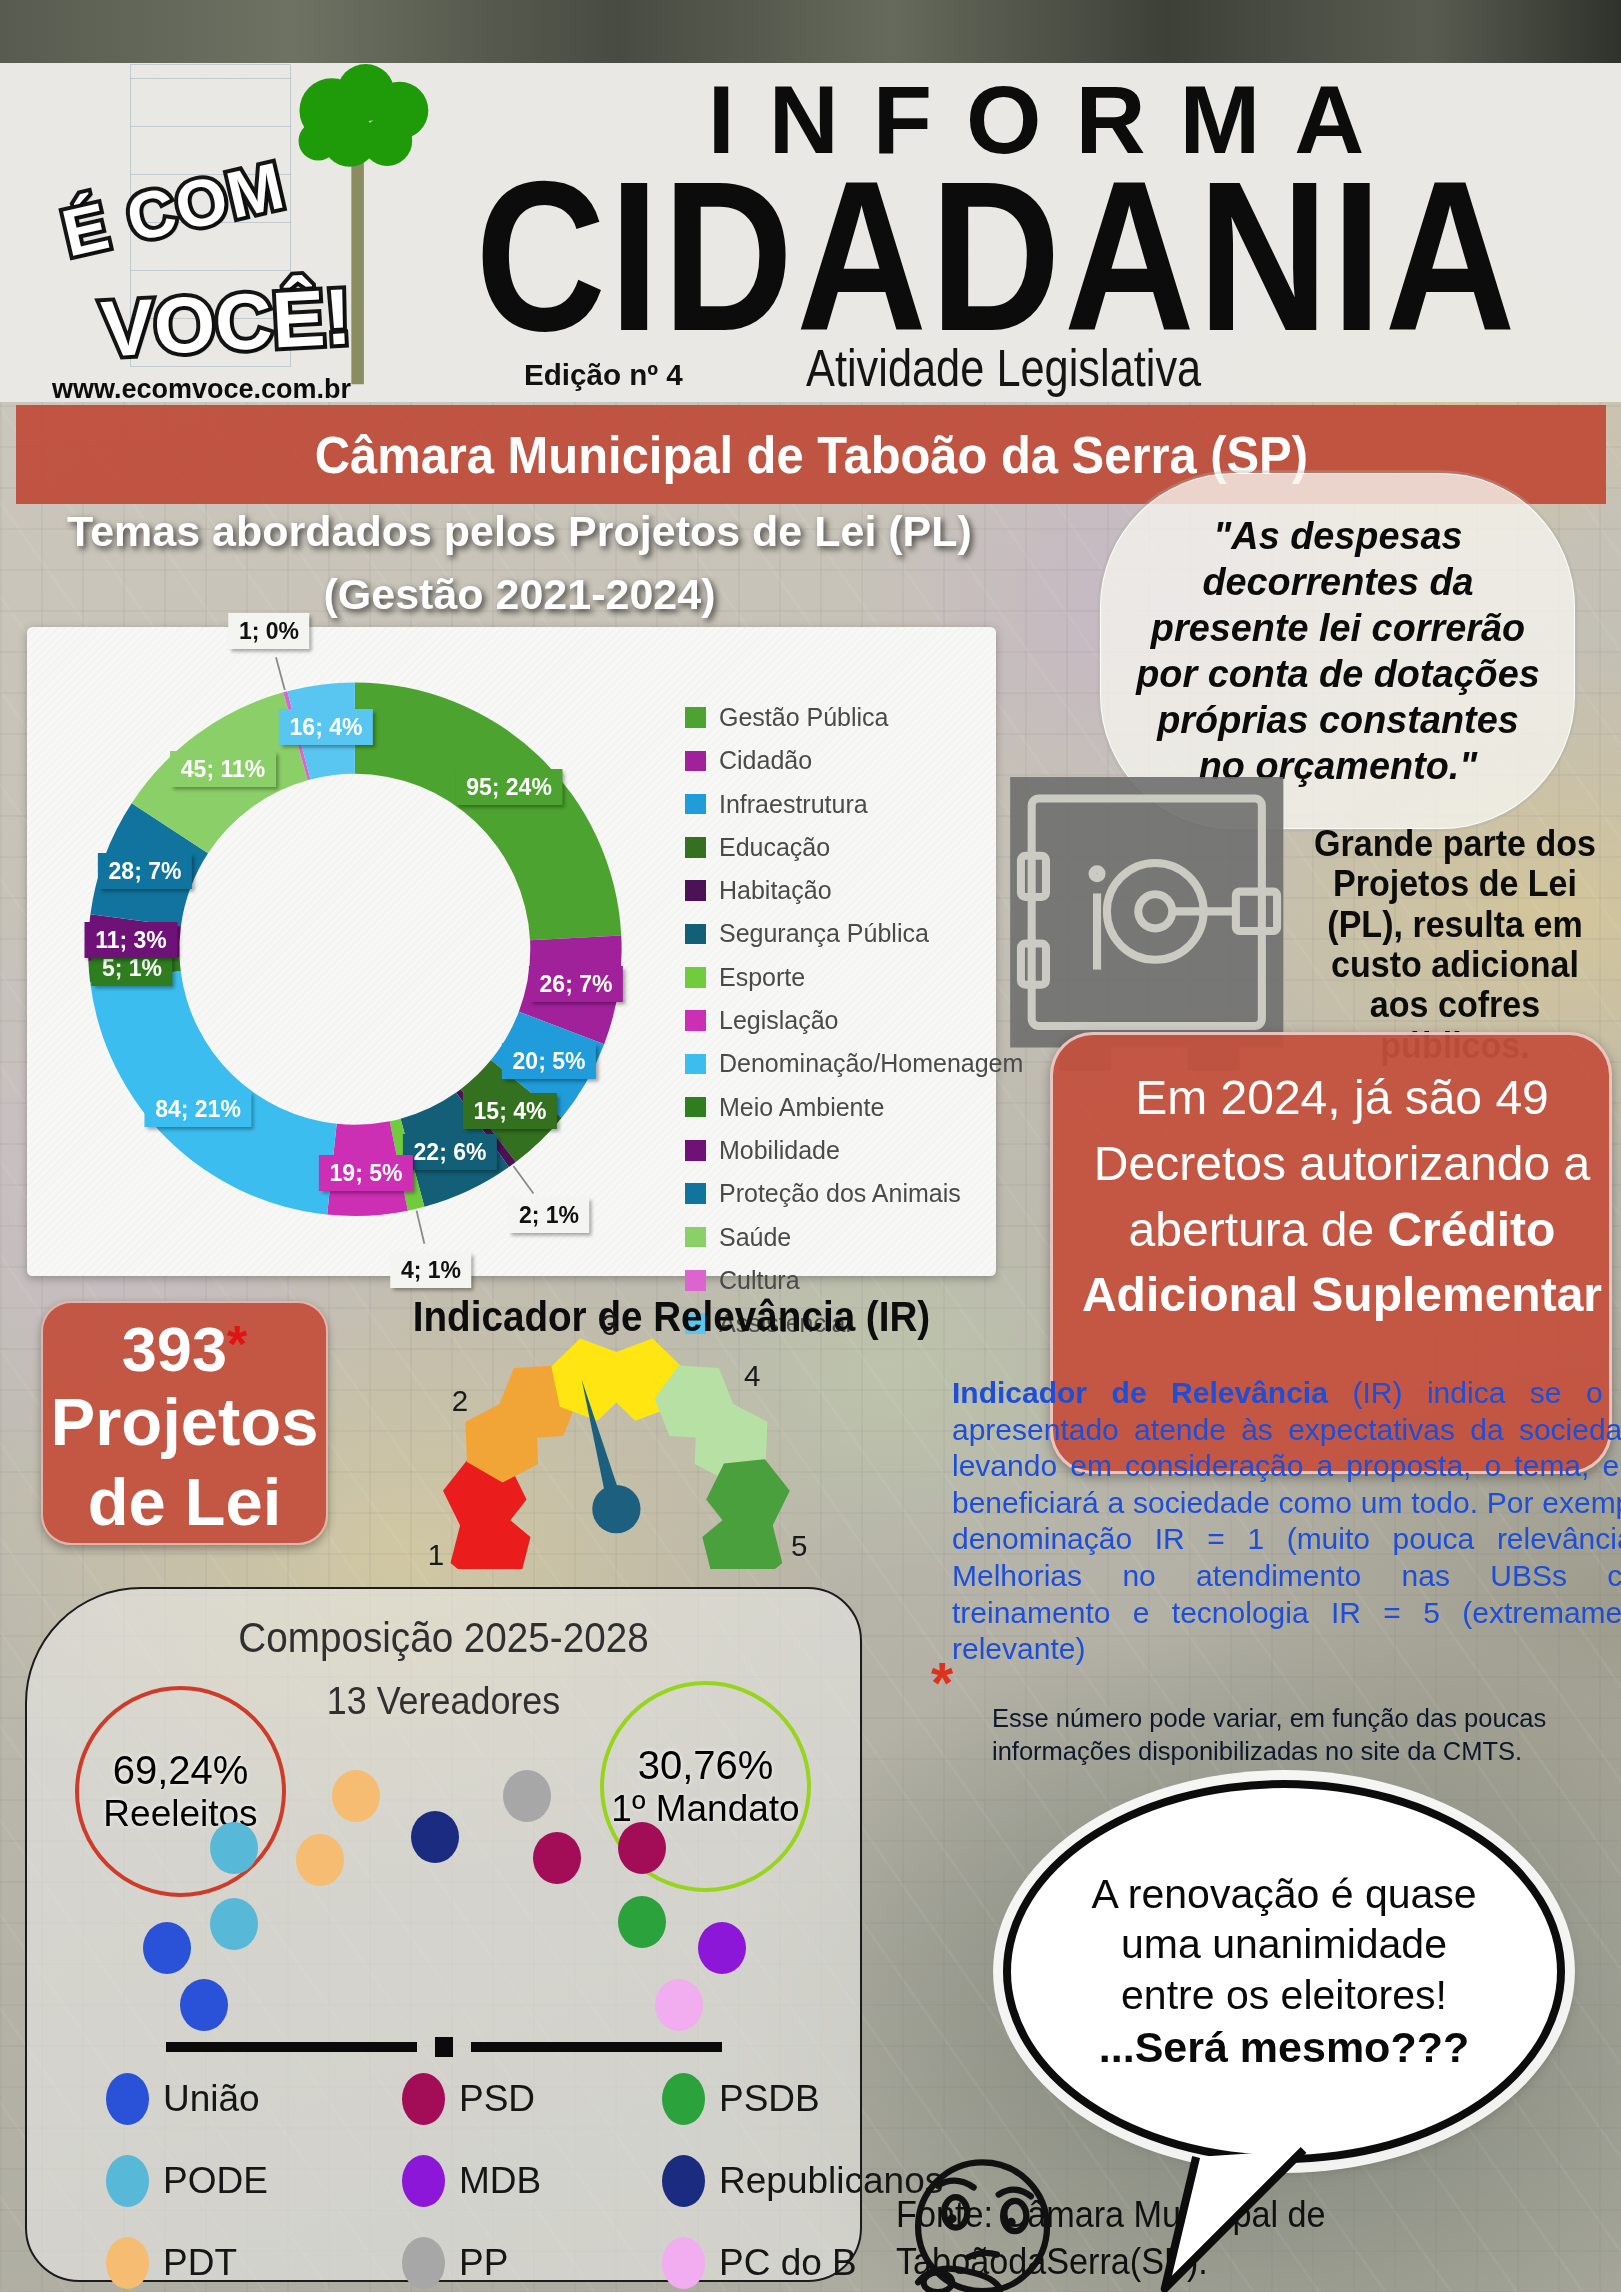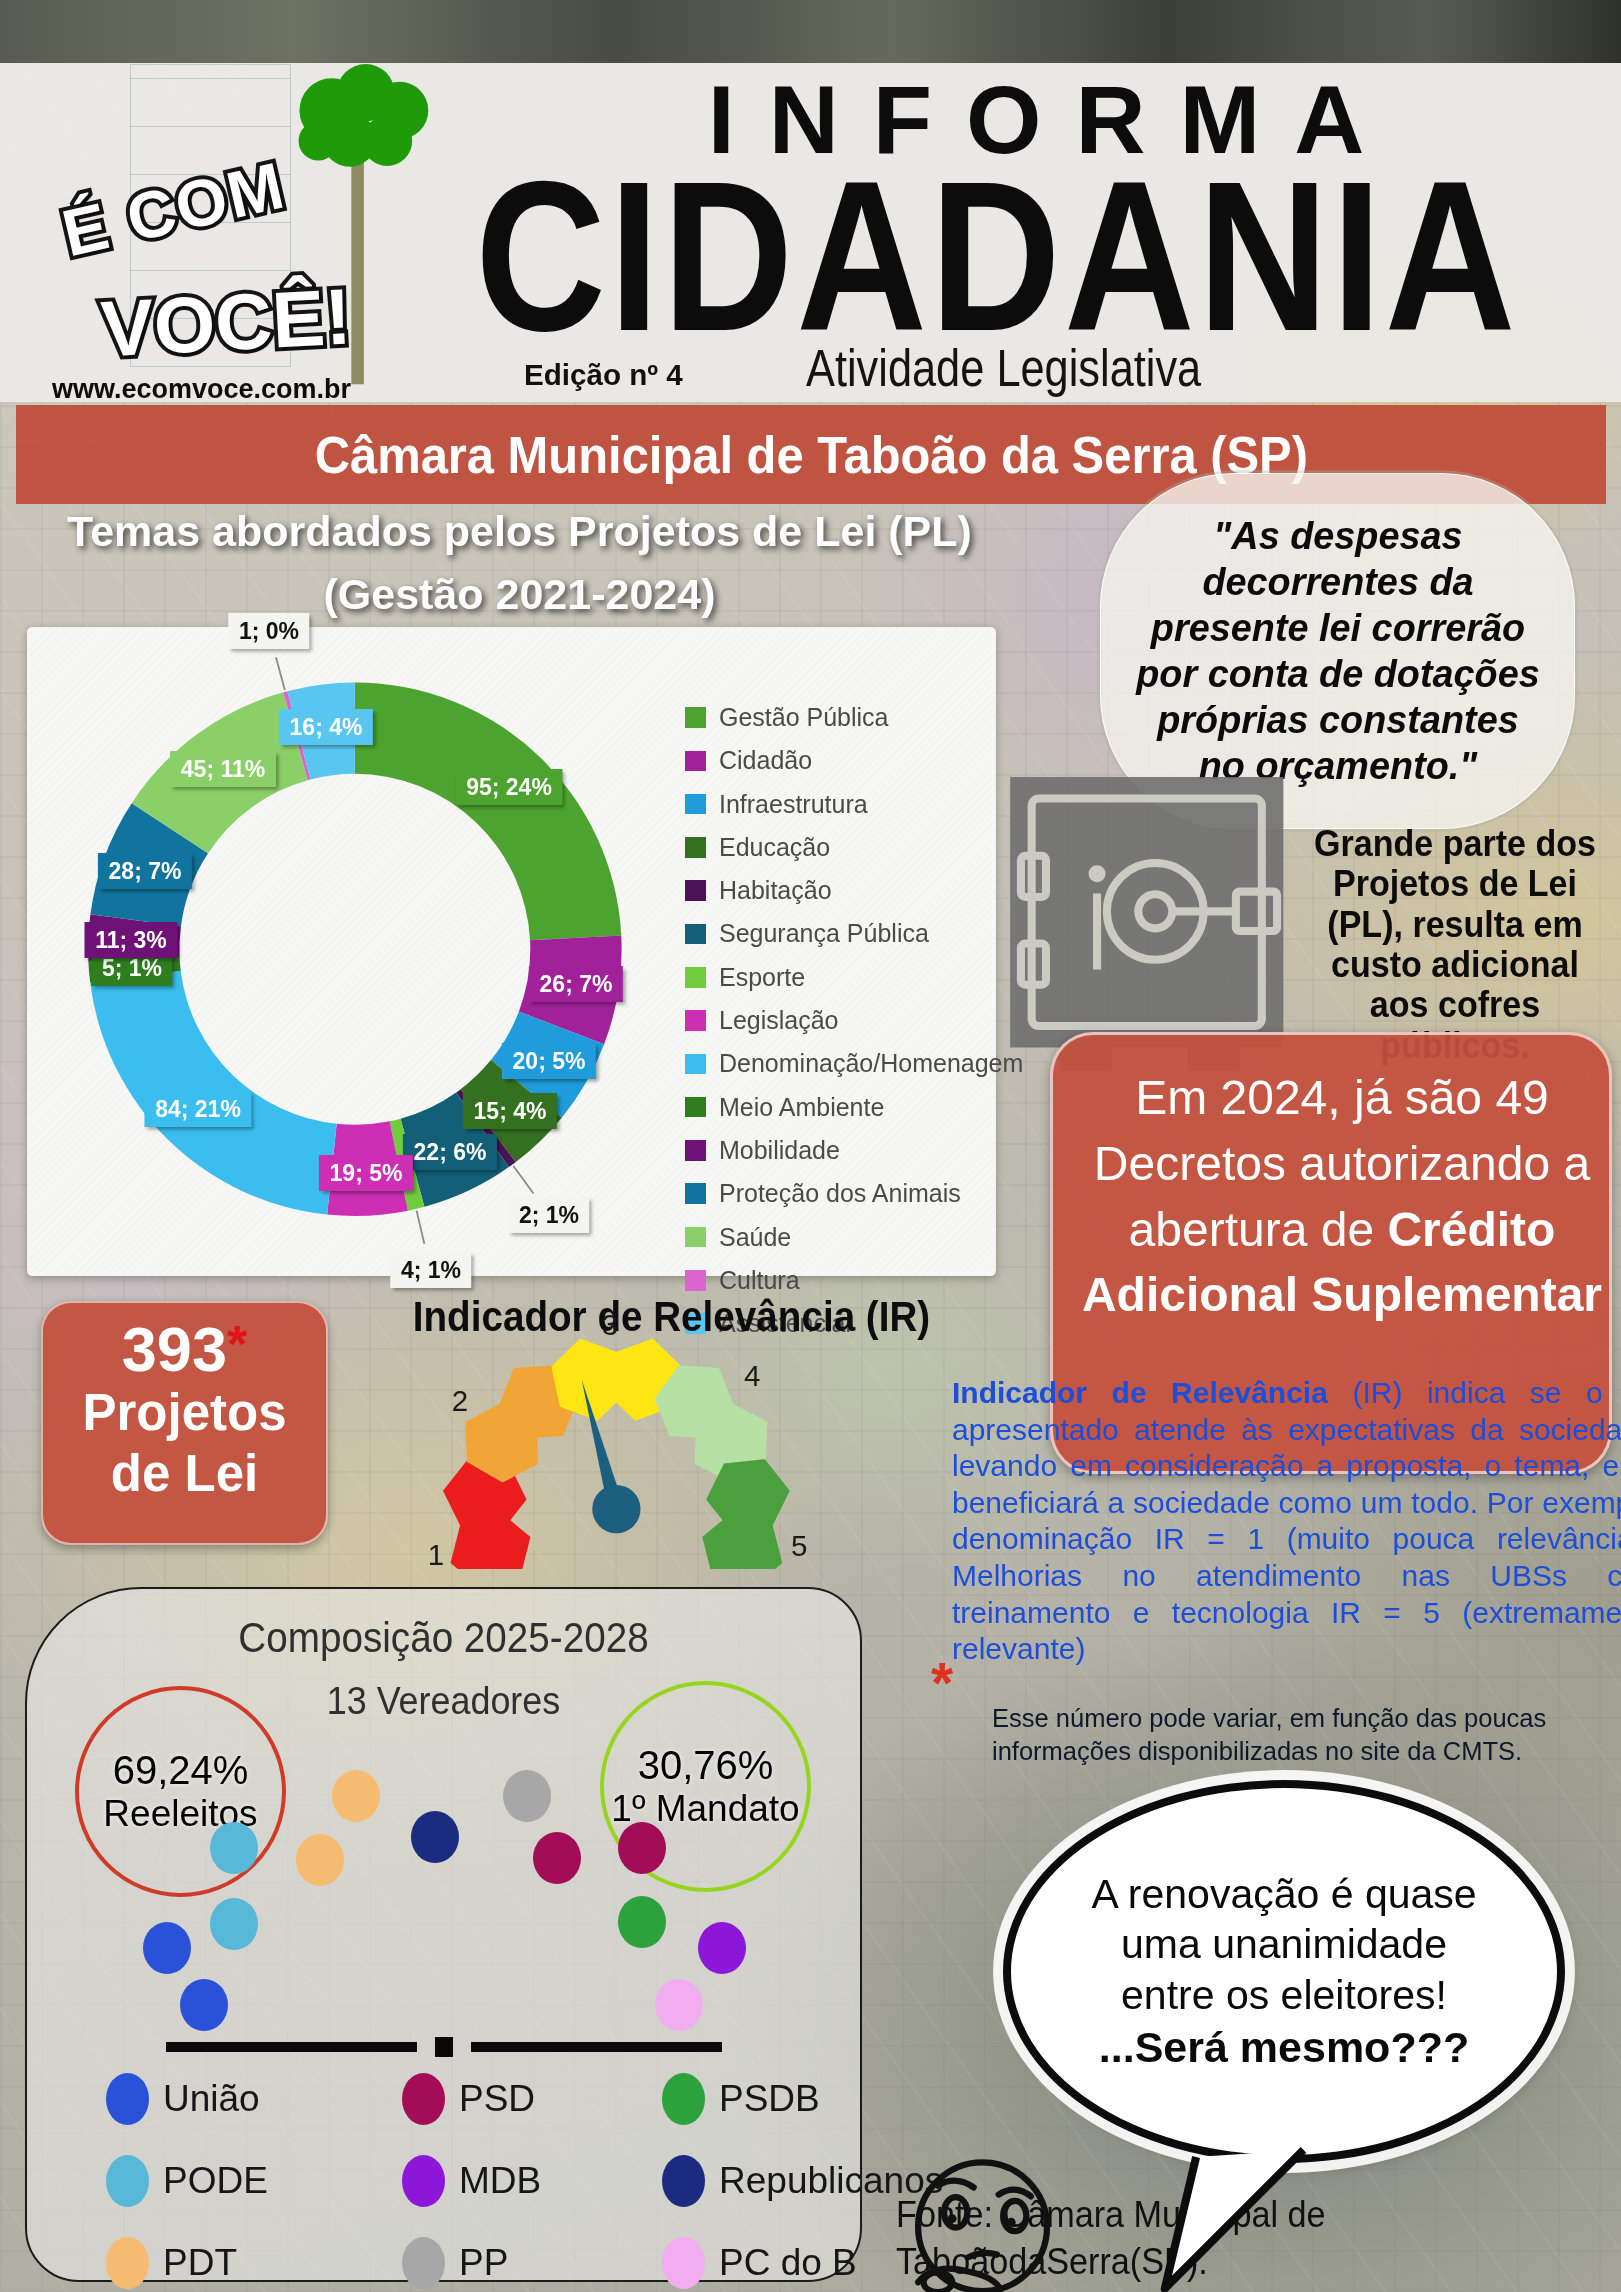--- a/index.html
+++ b/index.html
@@ -84,21 +84,21 @@
     background:rgba(195,81,62,.94); border:3.6px solid rgba(255,255,255,.65); border-radius:43px;
     box-shadow:0 3.6px 10.7px rgba(0,0,0,.3); text-align:center; color:#fff; padding-top:30px; }
   .decree-line { font-size:48px; line-height:1.37;margin-left:22px; }
   .decree-amount { margin-top:25px; font-size:52px; font-weight:bold; }
 
   .projects-box { position:absolute; left:41px; top:1301px; width:287px; height:244px;
     background:rgba(195,81,62,.95); border:2.7px solid rgba(255,255,255,.55); border-radius:30px;
     box-shadow:0 3.6px 9px rgba(0,0,0,.3); text-align:center; color:#fff; padding-top:12.5px; }
   .projects-num { font-size:63px; font-weight:bold; line-height:1.05; }
   .projects-ast { color:#e01414; font-size:52px; font-weight:bold; vertical-align:9px; }
-  .projects-line { font-size:51px; font-weight:bold; line-height:1.2; }
+  .projects-line { font-size:67px; font-weight:bold; line-height:1.2; }
 
   
   .ir-title { position:absolute; left:376px; top:1293px; width:591px; text-align:center;
     font-size:42px; font-weight:bold; color:#0d0d0d; transform:scaleX(.92); white-space:nowrap; }
   .gauge-wrap { position:absolute; left:394px; top:1290px; width:502px; height:279px; }
 
   .ir-text { position:absolute; left:952px; top:1375px; width:712px; font-size:30px;
     color:#1d4ed8; line-height:1.22; text-align:justify; }
   .ir-text b { font-weight:bold; }
   .footnote-ast { position:absolute; left:931px; top:1650px; font-size:57px; font-weight:bold; color:#e0301e; }

